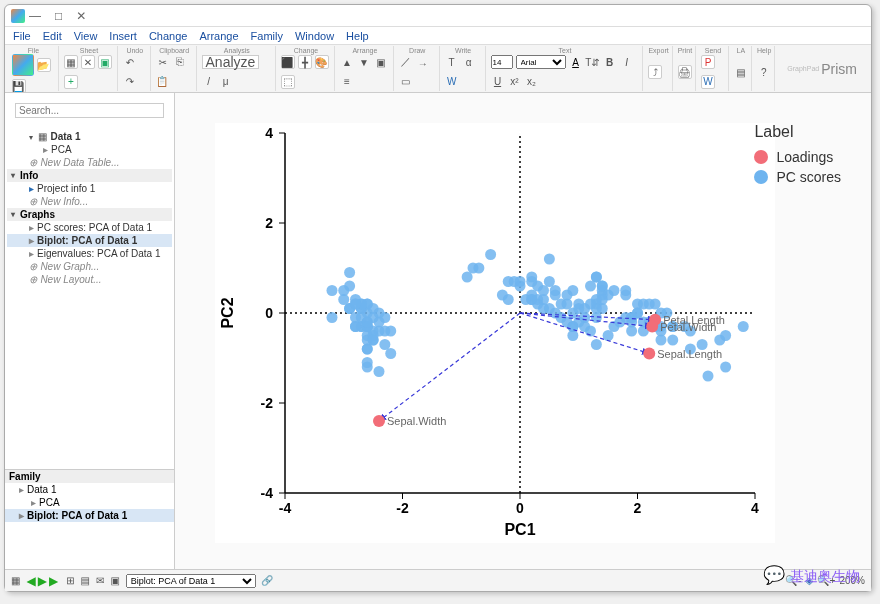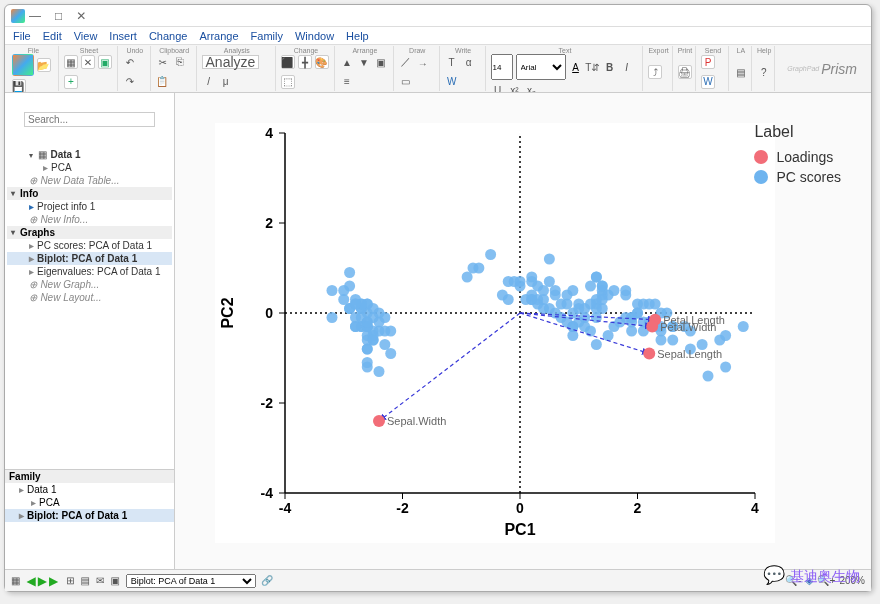--- a/index.html
+++ b/index.html
@@ -10,25 +10,25 @@
 .titlebar .title { flex: 1; }
 .winbtns { display: flex; gap: 14px; color: #666; font-size: 12px; }
 .winbtns span { cursor: default; }
 .menubar { height: 18px; display: flex; gap: 12px; padding: 0 8px; font-size: 11px; color: #1a4fa0; align-items: center; border-bottom: 1px solid #ddd; }
 .ribbon { height: 48px; background: #f4f4f4; display: flex; align-items: stretch; font-size: 8px; color: #555; border-bottom: 1px solid #ccc; padding: 1px 4px; gap: 2px; overflow: hidden; }
 .ribgrp { display: flex; flex-direction: column; border-right: 1px solid #ddd; padding: 1px 3px; }
 .ribgrp .label { font-size: 7px; color: #888; text-align: center; }
 .ribgrp .icons { display: flex; gap: 3px; flex: 1; align-items: center; flex-wrap: wrap; max-width: 120px; }
 .ribgrp .icons span { width: 14px; height: 14px; display: inline-flex; align-items: center; justify-content: center; font-size: 10px; color: #555; border: 1px solid transparent; }
 .ribgrp .icons span.btn { border-color: #ccc; background: #fff; border-radius: 2px; }
-.ribgrp select, .ribgrp input { font-size: 8px; height: 26px; }
-.prism-logo { margin-left: auto; padding: 4px 10px; font-size: 14px; color: #888; font-style: italic; display: flex; align-items: center; }
+.ribgrp select, .ribgrp input { font-size: 8px; height: 14px; }
+.prism-logo { margin-left: auto; padding: 4px 10px; font-size: 14px; color: #888; display: flex; align-items: center; }
 .content { flex: 1; display: flex; overflow: hidden; }
 .sidebar { width: 170px; border-right: 1px solid #ccc; display: flex; flex-direction: column; font-size: 10px; }
-.search { margin: 19px; }
+.search { margin: 10px; }
 .search input { width: 100%; font-size: 10px; padding: 1px 3px; border: 1px solid #ccc; }
 .tree { flex: 1; overflow: auto; padding: 2px; }
 .tree .section { font-weight: bold; background: #eee; padding: 1px 4px; display: flex; align-items: center; gap: 3px; }
 .tree .item { padding: 1px 4px 1px 22px; display: flex; align-items: center; gap: 3px; color: #333; cursor: default; }
 .tree .item.sub { padding-left: 36px; }
 .tree .item.sel { background: #d8e6f5; font-weight: bold; }
 .tree .item.new { color: #888; font-style: italic; }
 .family { height: 100px; border-top: 1px solid #ccc; }
 .family .hdr { background: #eee; font-size: 10px; padding: 1px 4px; font-weight: bold; }
 .family .item { font-size: 10px; padding: 1px 4px 1px 14px; display: flex; gap: 3px; }

